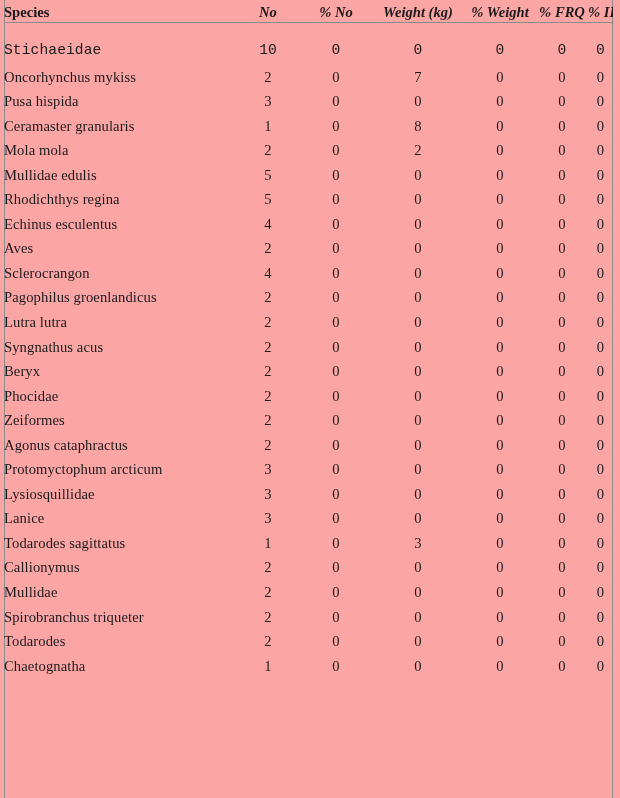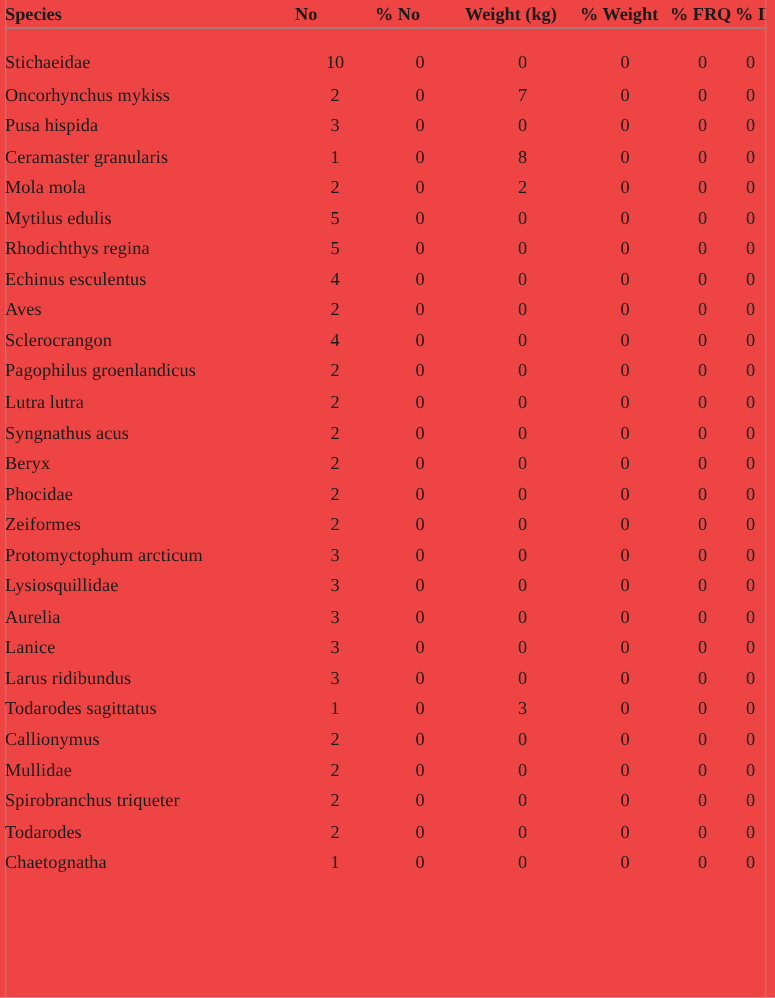--- a/index.html
+++ b/index.html
@@ -15,21 +15,21 @@
     font-family: "Liberation Serif", "DejaVu Serif", serif;
     color: #1a1a1a;
     -webkit-font-smoothing: antialiased;
   }
 
   .sheet {
     position: relative;
     width: 620px;
     height: 798px;
     box-sizing: border-box;
-    background: #ef4444;
+    background: #fca5a5;
   }
 
   
   .rule-left,
   .rule-right {
     position: absolute;
     top: 0;
     bottom: 0;
     width: 1px;
     background: #8c8c8c;
@@ -73,27 +73,29 @@
     height: 22px;
     line-height: 20px;
     vertical-align: middle;
     font-size: 14.6px;
   }
   th.col-species {
     text-align: left;
     padding-left: 9px;
   }
   th.col-num {
-    text-align: left;
+    text-align: center;
+    font-style: italic;
   }
 
   
   tbody tr:first-child td {
     padding-top: 11px;
     height: 29px;
+    font-family: Liberation Mono, monospace;
   }
   td.cell-species {
     text-align: left;
     padding-left: 9px;
     letter-spacing: 0.1px;
   }
   td.cell-species.is-italic {
   }
   td.cell-num {
     text-align: center;
@@ -178,21 +180,21 @@
         <tr>
           <td class="cell-species is-italic">Mola mola</td>
           <td class="cell-num">2</td>
           <td class="cell-num">0</td>
           <td class="cell-num">2</td>
           <td class="cell-num">0</td>
           <td class="cell-num">0</td>
           <td class="cell-num">0</td>
         </tr>
         <tr>
-          <td class="cell-species is-italic">Mytilus edulis</td>
+          <td class="cell-species is-italic">Mullidae edulis</td>
           <td class="cell-num">5</td>
           <td class="cell-num">0</td>
           <td class="cell-num">0</td>
           <td class="cell-num">0</td>
           <td class="cell-num">0</td>
           <td class="cell-num">0</td>
         </tr>
         <tr>
           <td class="cell-species is-italic">Rhodichthys regina</td>
           <td class="cell-num">5</td>
@@ -277,57 +279,48 @@
         <tr>
           <td class="cell-species">Zeiformes</td>
           <td class="cell-num">2</td>
           <td class="cell-num">0</td>
           <td class="cell-num">0</td>
           <td class="cell-num">0</td>
           <td class="cell-num">0</td>
           <td class="cell-num">0</td>
         </tr>
         <tr>
+          <td class="cell-species is-italic">Agonus cataphractus</td>
+          <td class="cell-num">2</td>
+          <td class="cell-num">0</td>
+          <td class="cell-num">0</td>
+          <td class="cell-num">0</td>
+          <td class="cell-num">0</td>
+          <td class="cell-num">0</td>
+        </tr>
+        <tr>
           <td class="cell-species is-italic">Protomyctophum arcticum</td>
           <td class="cell-num">3</td>
           <td class="cell-num">0</td>
           <td class="cell-num">0</td>
           <td class="cell-num">0</td>
           <td class="cell-num">0</td>
           <td class="cell-num">0</td>
         </tr>
         <tr>
           <td class="cell-species is-italic">Lysiosquillidae</td>
           <td class="cell-num">3</td>
           <td class="cell-num">0</td>
           <td class="cell-num">0</td>
           <td class="cell-num">0</td>
           <td class="cell-num">0</td>
           <td class="cell-num">0</td>
         </tr>
         <tr>
-          <td class="cell-species is-italic">Aurelia</td>
-          <td class="cell-num">3</td>
-          <td class="cell-num">0</td>
-          <td class="cell-num">0</td>
-          <td class="cell-num">0</td>
-          <td class="cell-num">0</td>
-          <td class="cell-num">0</td>
-        </tr>
-        <tr>
           <td class="cell-species is-italic">Lanice</td>
-          <td class="cell-num">3</td>
-          <td class="cell-num">0</td>
-          <td class="cell-num">0</td>
-          <td class="cell-num">0</td>
-          <td class="cell-num">0</td>
-          <td class="cell-num">0</td>
-        </tr>
-        <tr>
-          <td class="cell-species is-italic">Larus ridibundus</td>
           <td class="cell-num">3</td>
           <td class="cell-num">0</td>
           <td class="cell-num">0</td>
           <td class="cell-num">0</td>
           <td class="cell-num">0</td>
           <td class="cell-num">0</td>
         </tr>
         <tr>
           <td class="cell-species is-italic">Todarodes sagittatus</td>
           <td class="cell-num">1</td>

